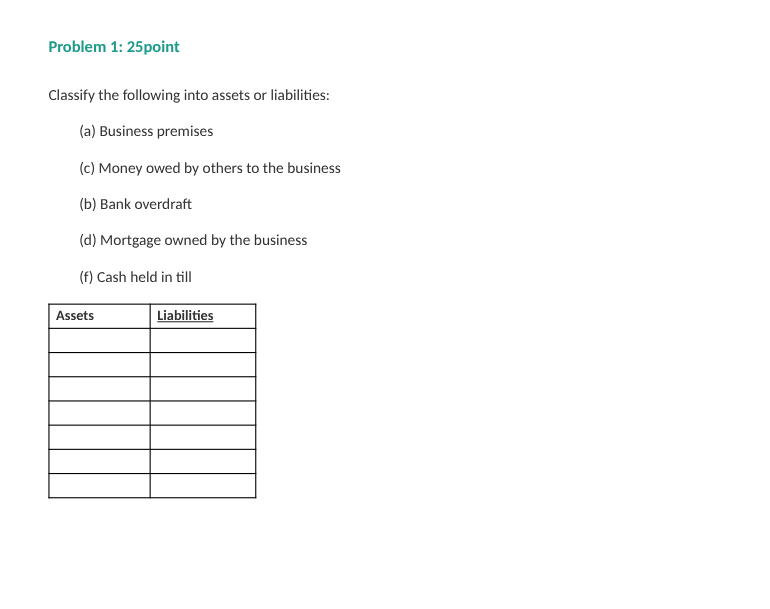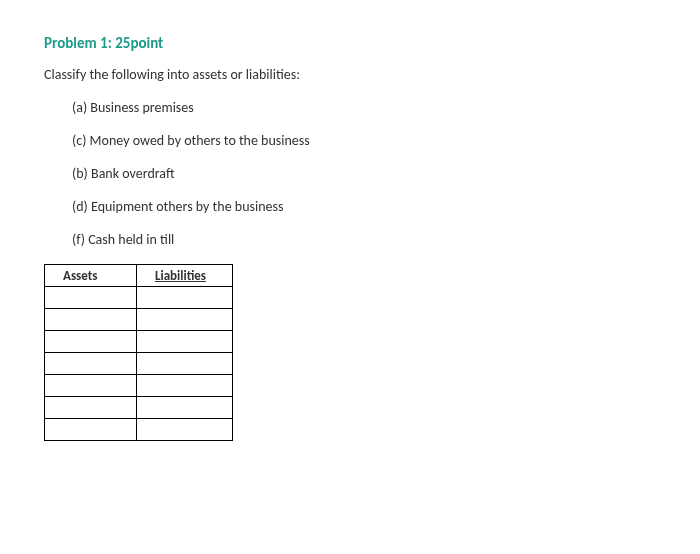--- a/index.html
+++ b/index.html
@@ -9,42 +9,42 @@
       background: #fff;
       font-family: Calibri, Arial, sans-serif;
       padding: 34px 44px;
       color: #333;
       font-size: 14px;
     }
     .title {
       color: #1e9b8a;
       font-weight: bold;
       font-size: 15px;
-      margin-bottom: 14px;
+      margin-bottom: 26px;
     }
     .instruction {
       color: #333;
     }
     .items {
       padding-left: 28px;
     }
     .item {
       margin-bottom: 16px;
       color: #333;
       margin-top: 16px;
     }
     .classify-table {
       border-collapse: collapse;
       margin-top: 6px;
     }
     .classify-table th,
     .classify-table td {
       border: 1px solid #000;
       height: 22px;
-      padding: 2px 18px;
+      padding: 2px 6px;
       text-align: left;
       font-size: 13px;
     }
     .classify-table th {
       font-weight: bold;
       background: #fff;
     }
     .classify-table .col-assets { width: 92px; }
     .classify-table .col-liabilities { width: 96px; text-decoration: underline; }
   </style>
@@ -52,21 +52,21 @@
 <body>
 
 <div class="title">Problem 1: 25point</div>
 
 <div class="instruction">Classify the following into assets or liabilities:</div>
 
 <div class="items">
   <div class="item">(a) Business premises</div>
   <div class="item">(c) Money owed by others to the business</div>
   <div class="item">(b) Bank overdraft</div>
-  <div class="item">(d) Equipment others by the business</div>
+  <div class="item">(d) Mortgage owned by the business</div>
   <div class="item">(f) Cash held in till</div>
 </div>
 
 <table class="classify-table">
   <thead>
     <tr>
       <th class="col-assets">Assets</th>
       <th class="col-liabilities">Liabilities</th>
     </tr>
   </thead>

